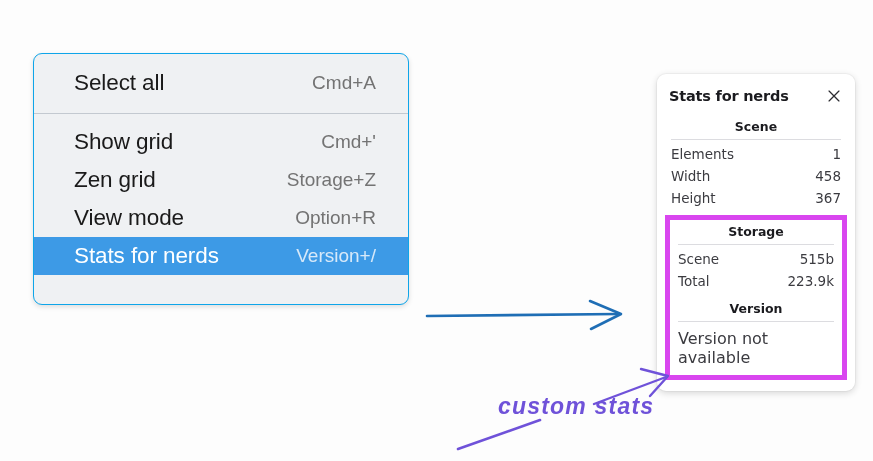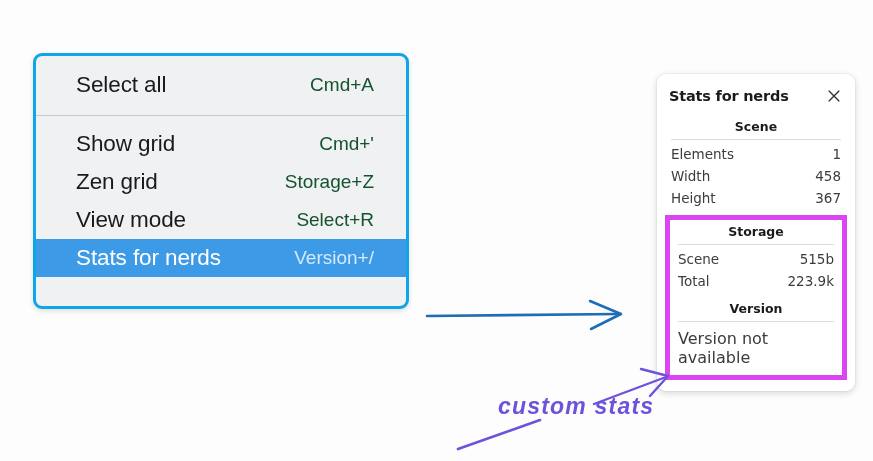--- a/index.html
+++ b/index.html
@@ -22,21 +22,21 @@
     background: #fdfdfd;
   }
 
   
   .context-menu {
     position: absolute;
     left: 33px;
     top: 53px;
     width: 376px;
     background: #eff1f3;
-    border: 3px solid #0ea5e9;
+    border: 1px solid #0ea5e9;
     border-radius: 9px;
     box-shadow: 0 2px 5px rgba(0,0,0,0.13);
     box-sizing: border-box;
     overflow: hidden;
   }
   .menu-group {
     padding: 6px 0;
   }
   .menu-group.group-top {
     padding: 10px 0 11px 0;
@@ -59,21 +59,21 @@
     cursor: default;
   }
   .menu-item .label {
     font-size: 22.5px;
     color: #1a1a1a;
     letter-spacing: -0.1px;
     white-space: nowrap;
   }
   .menu-item .shortcut {
     font-size: 19px;
-    color: #14532d;
+    color: #737373;
     white-space: nowrap;
   }
   .menu-item.selected {
     background: #3d9ae6;
   }
   .menu-item.selected .label {
     color: #ffffff;
   }
   .menu-item.selected .shortcut {
     color: #d7e9f9;
@@ -189,21 +189,21 @@
     <div class="menu-item">
       <span class="label">Show grid</span>
       <span class="shortcut">Cmd+'</span>
     </div>
     <div class="menu-item">
       <span class="label">Zen grid</span>
       <span class="shortcut">Storage+Z</span>
     </div>
     <div class="menu-item">
       <span class="label">View mode</span>
-      <span class="shortcut">Select+R</span>
+      <span class="shortcut">Option+R</span>
     </div>
     <div class="menu-item selected">
       <span class="label">Stats for nerds</span>
       <span class="shortcut">Version+/</span>
     </div>
   </div>
 
   <div class="menu-tail"></div>
 </div>
 

